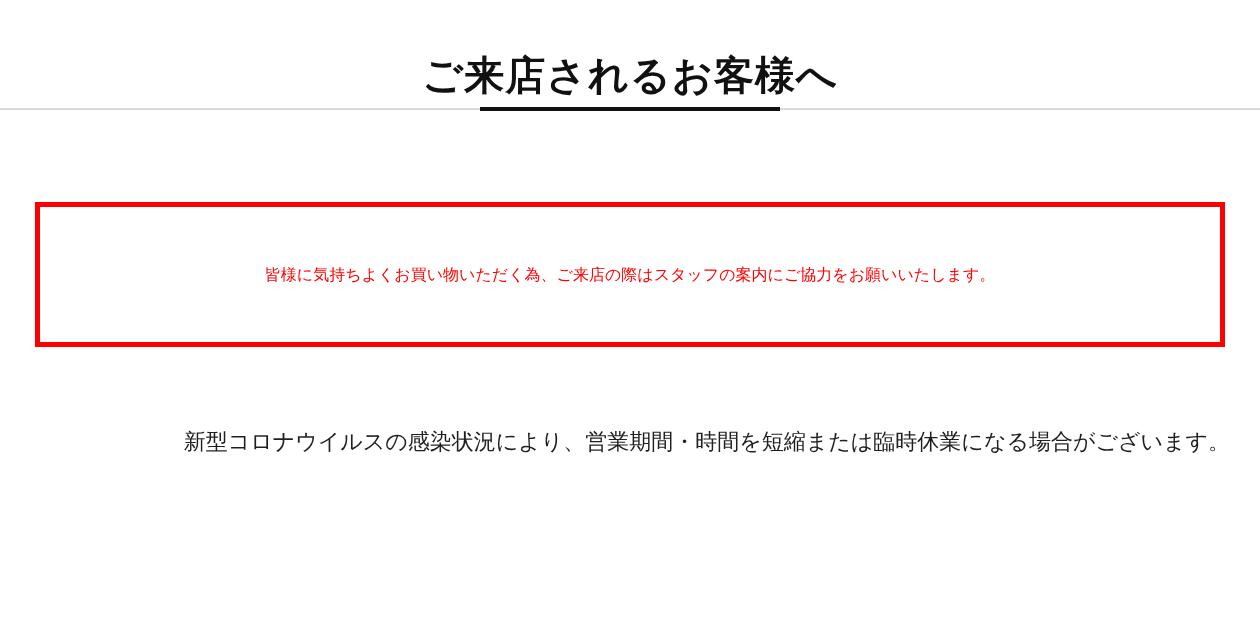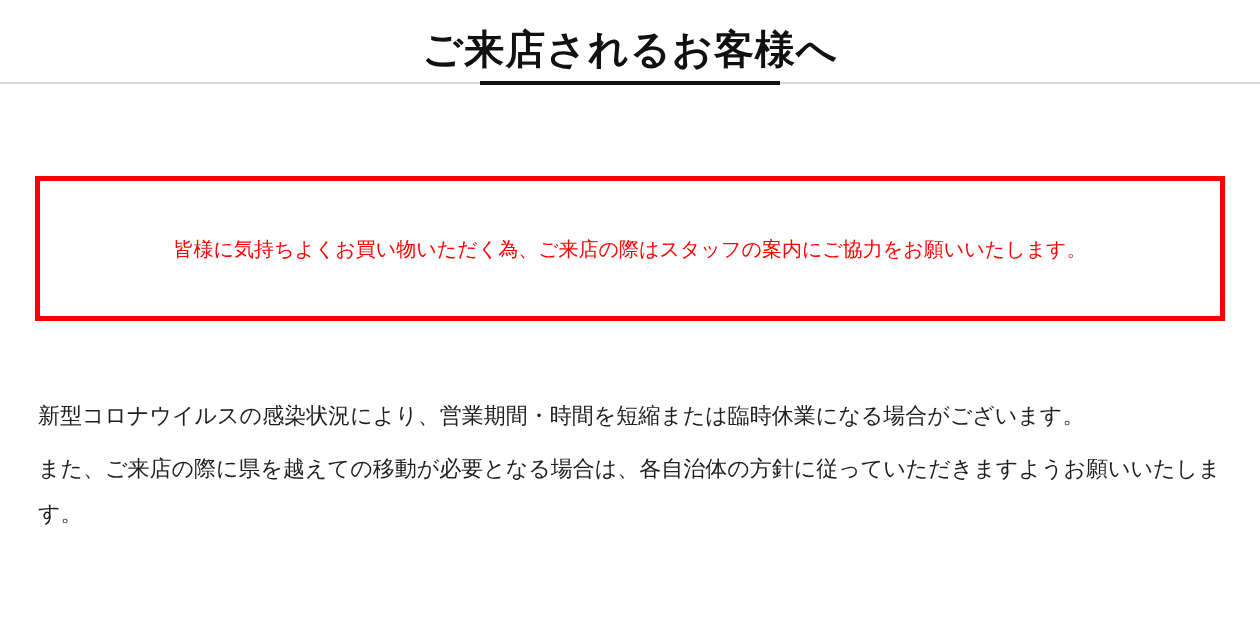--- a/index.html
+++ b/index.html
@@ -9,21 +9,21 @@
     --underline:#111111;
   }
   html,body{margin:0;padding:0;}
   body{
     width:1260px;height:620px;
     background:#ffffff;
     overflow:hidden;
     font-family:"Liberation Sans","DejaVu Sans",sans-serif;
     color:var(--ink);
   }
-  .header{padding-top:26px;text-align:center;}
+  .header{padding-top:52px;text-align:center;}
   .page-title{
     margin:0;
     font-size:40px;
     font-weight:bold;
     letter-spacing:1px;
     line-height:1.15;
     color:#111111;
   }
   .divider{position:relative;margin-top:9px;height:5px;}
   .divider-gray{
@@ -37,44 +37,43 @@
   .notice-box{
     margin:90px 35px 0 35px;
     height:135px;
     border:5px solid var(--red);
     display:flex;align-items:center;justify-content:center;
     box-sizing:content-box;
   }
   .notice-text{
     margin:0;
     color:var(--red);
-    font-size:20px;
+    font-size:16px;
     text-align:center;
     line-height:1.5;
     padding:0 20px;
   }
   .info{
     margin:72px 30px 0 30px;
     font-size:22px;
     line-height:45px;
   }
-  .info p{margin:8px;}
+  .info p{margin:0;text-align:right;}
   .caution-text{color:var(--red);}
 </style>
 </head>
 <body>
 
 <div class="header">
   <h1 class="page-title">ご来店されるお客様へ</h1>
   <div class="divider">
     <div class="divider-gray"></div>
     <div class="divider-black"></div>
   </div>
 </div>
 
 <div class="notice-box">
   <p class="notice-text">皆様に気持ちよくお買い物いただく為、ご来店の際はスタッフの案内にご協力をお願いいたします。</p>
 </div>
 
 <div class="info">
   <p>新型コロナウイルスの感染状況により、営業期間・時間を短縮または臨時休業になる場合がございます。</p>
-  <p>また、ご来店の際に県を越えての移動が必要となる場合は、各自治体の方針に従っていただきますようお願いいたします。</p>
 </div>
 
 </body></html>

